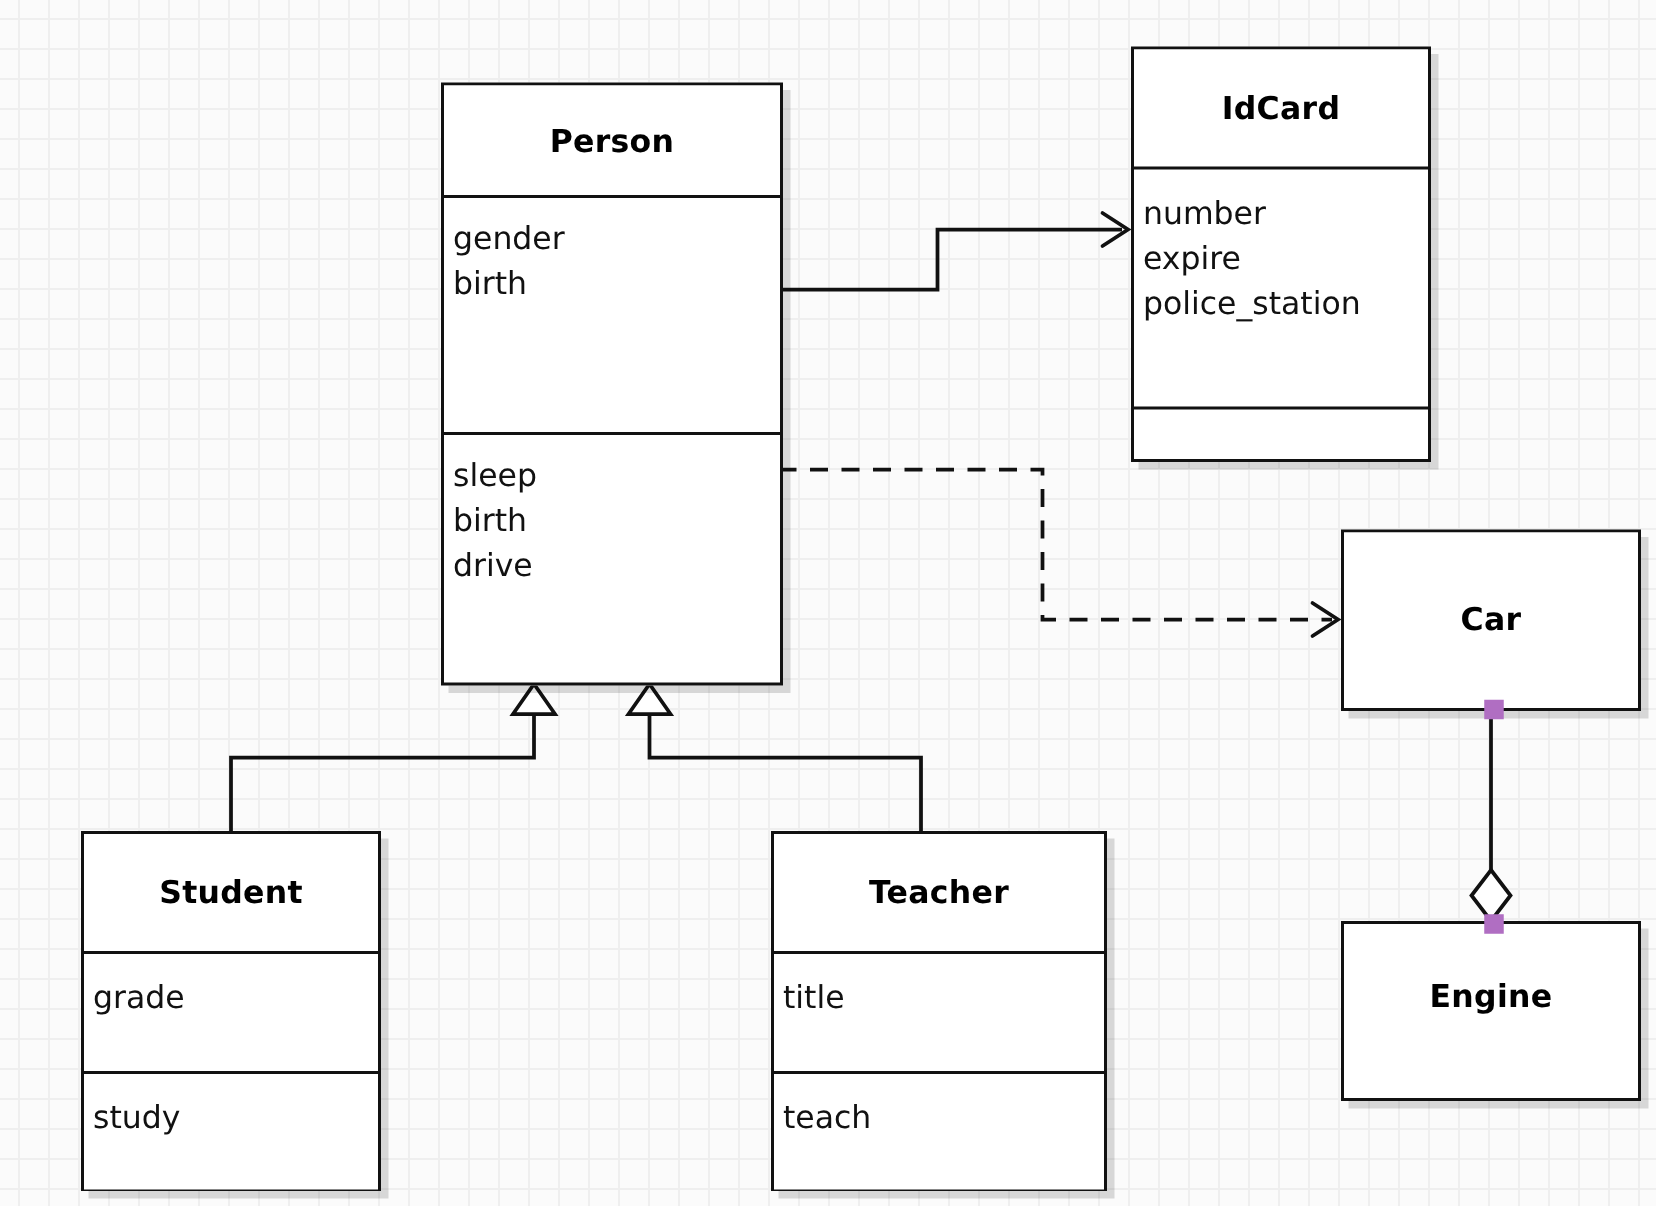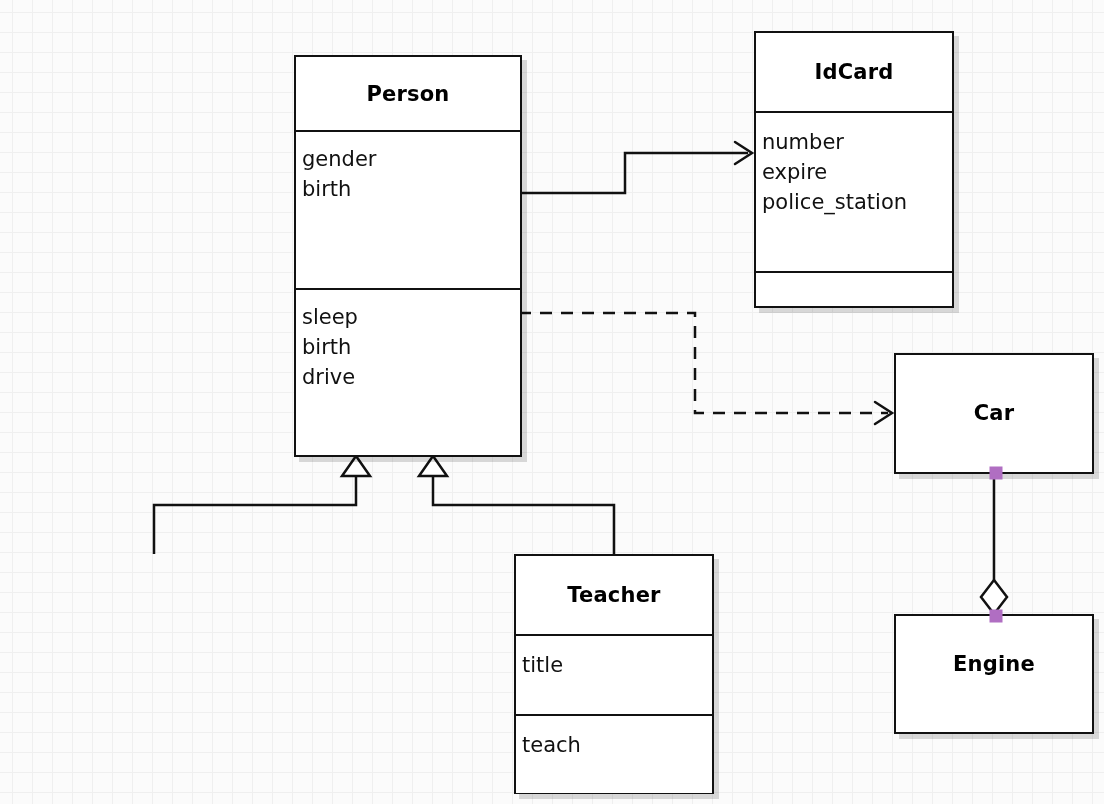--- a/index.html
+++ b/index.html
@@ -138,22 +138,31 @@
   <div class="uml-class" style="left:894px; top:353px; width:200px; height:121px;">
     <div class="compartment class-title" style="height:116px;">Car</div>
     <div class="port" style="left:100px; top:118px;"></div>
   </div>
 
   <div class="uml-class" style="left:894px; top:614px; width:200px; height:120px;">
     <div class="compartment class-title" style="height:96px;">Engine</div>
     <div class="port" style="left:100px; top:0px;"></div>
   </div>
 
+  <div class="uml-class" style="left:54px; top:554px; width:200px; height:240px;">
+    <div class="compartment class-title" style="height:78px;">Student</div>
+    <div class="compartment member-list pad-top-small" style="height:80px;">
+      <div class="member">grade</div>
+    </div>
+    <div class="compartment member-list pad-top-small" style="height:79px;">
+      <div class="member">study</div>
+    </div>
+  </div>
 
-  <div class="uml-class" style="left:514px; top:554px; width:200px; height:240px;">
+  <div class="uml-class" style="left:514px; top:554px; width:224px; height:240px;">
     <div class="compartment class-title" style="height:78px;">Teacher</div>
     <div class="compartment member-list pad-top-small" style="height:80px;">
       <div class="member">title</div>
     </div>
     <div class="compartment member-list pad-top-small" style="height:79px;">
       <div class="member">teach</div>
     </div>
   </div>
 
 </div>

